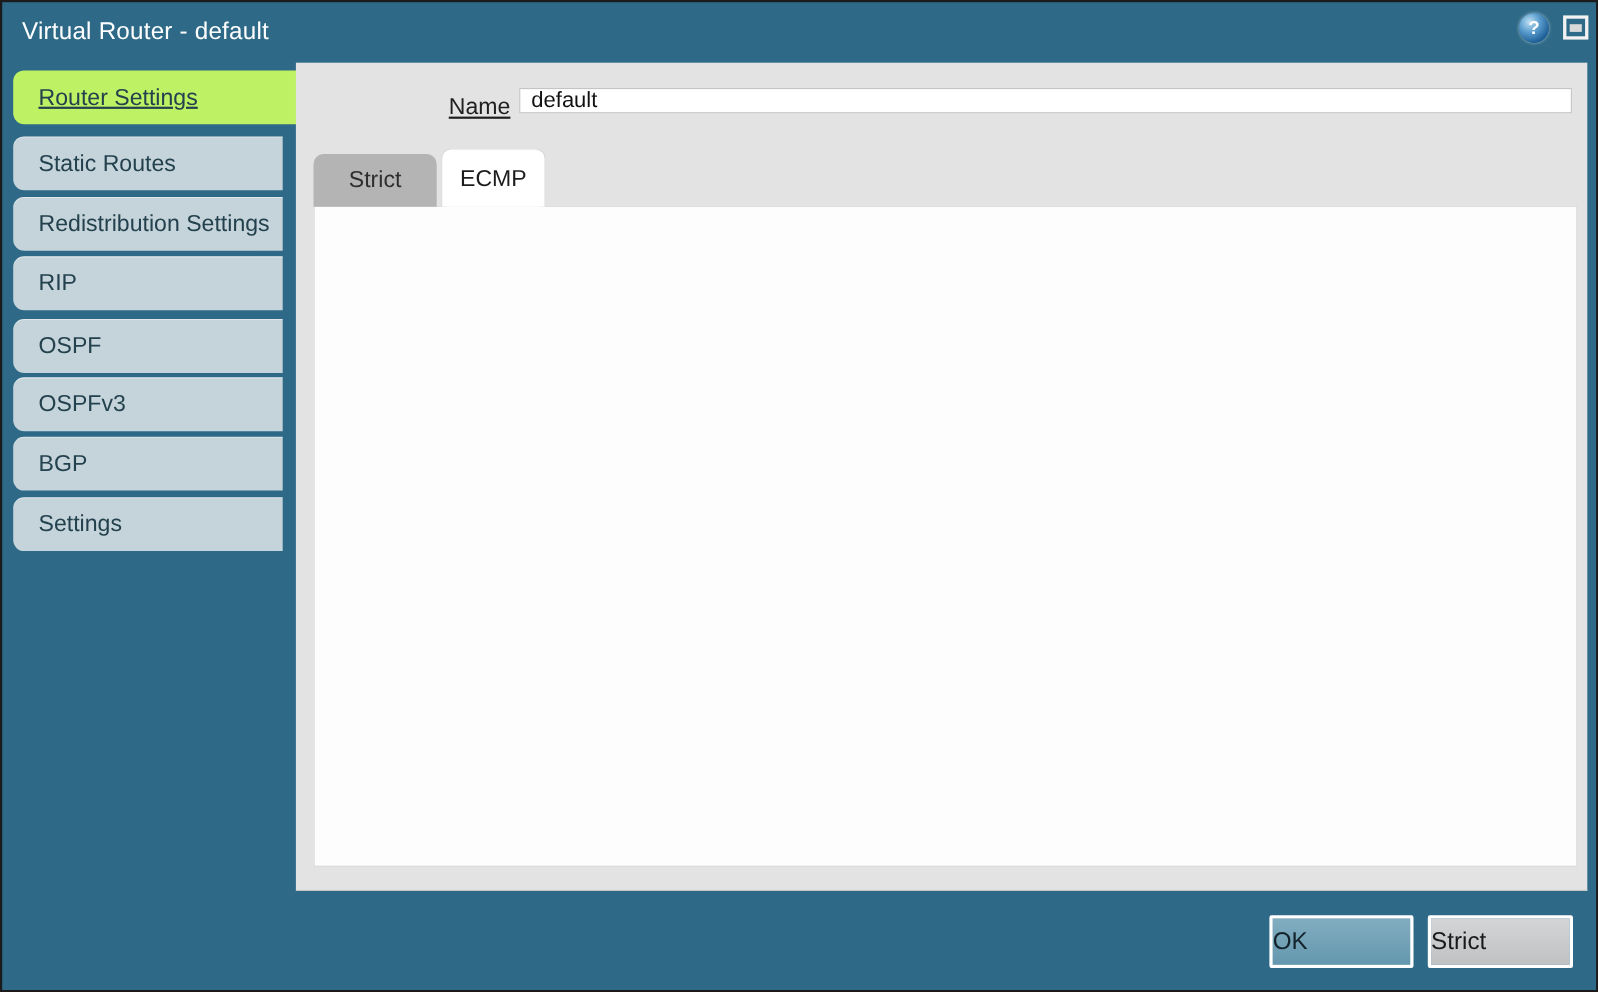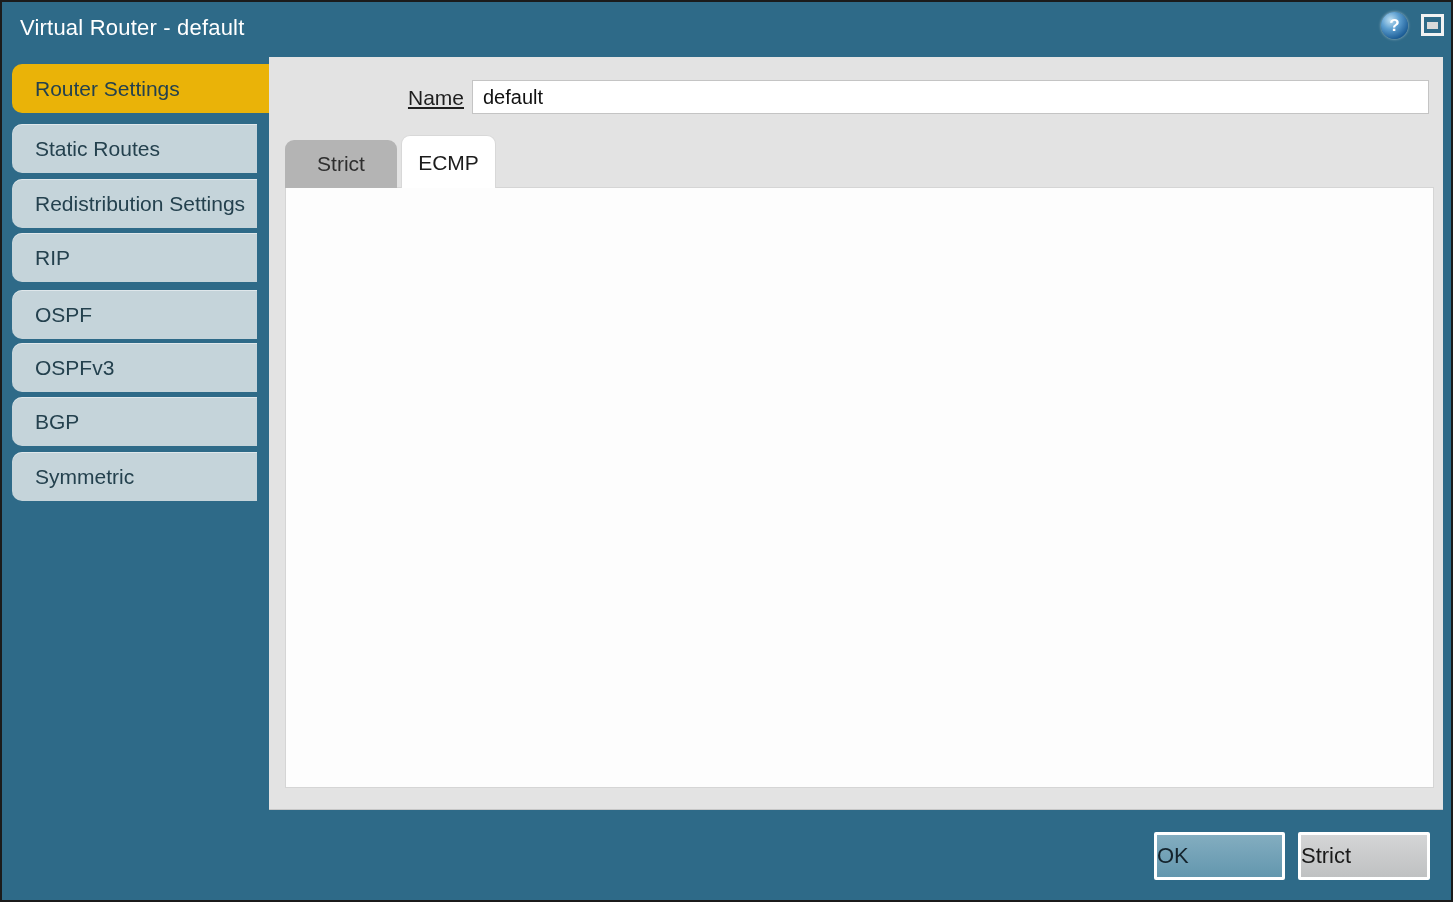--- a/index.html
+++ b/index.html
@@ -17,26 +17,26 @@
     box-shadow:0 0 3px rgba(255,255,255,.6);
   }
   .window-icon{position:absolute;left:1419px;top:12px;width:23px;height:22px;border:3px solid #f2f2f2;background:#2e6a88;}
   .window-icon span{position:absolute;left:3px;top:5px;width:11px;height:7px;background:#d9d9d9;display:block;}
   
   .side-item{
     position:absolute;left:10px;width:245px;height:49px;background:#c5d4da;
     border-radius:10px 0 0 10px;color:#24414e;font-size:21px;line-height:49px;
     padding-left:23px;box-shadow:inset 0 1px 0 rgba(255,255,255,.45);
   }
-  .side-item.active{background:#eab308;width:261px;box-shadow:none;}
+  .side-item.active{background:#bef264;width:261px;box-shadow:none;text-decoration:underline;}
   
   #content{position:absolute;left:267px;top:55px;width:1174px;height:753px;background:#e3e3e3;border-bottom:1px solid #c7c7c7;}
   .name-label{position:absolute;left:330px;top:84px;width:132px;text-align:right;font-size:21px;color:#1f1f1f;text-decoration:underline;}
   .name-input{
-    position:absolute;left:470px;top:78px;width:957px;height:34px;border:1px solid #c4c4c4;
+    position:absolute;left:470px;top:78px;width:957px;height:23px;border:1px solid #c4c4c4;
     background:#fff;font-size:20px;padding:0 0 0 10px;color:#111;outline:none;
   }
   
   .tab{position:absolute;top:138px;height:48px;border-radius:9px 9px 0 0;text-align:center;font-size:21px;z-index:2;}
   .tab.inactive{left:283px;width:112px;background:#b4b4b4;color:#2e2e2e;line-height:48px;}
   .tab.active{left:399px;top:133px;width:95px;height:53px;background:#ffffff;color:#1c1c1c;line-height:53px;
     border:1px solid #d8d8d8;border-bottom:none;text-align:center;}
   
   #panel{position:absolute;left:283px;top:185px;width:1149px;height:601px;background:#fdfdfd;border:1px solid #d5d5d5;z-index:1;}
   
@@ -97,21 +97,21 @@
       <span></span>
     </div>
 
   <div class="side-item active" style="top:62px">Router Settings</div>
   <div class="side-item" style="top:122px">Static Routes</div>
   <div class="side-item" style="top:177px">Redistribution Settings</div>
   <div class="side-item" style="top:231px">RIP</div>
   <div class="side-item" style="top:288px">OSPF</div>
   <div class="side-item" style="top:341px">OSPFv3</div>
   <div class="side-item" style="top:395px">BGP</div>
-  <div class="side-item" style="top:450px">Symmetric</div>
+  <div class="side-item" style="top:450px">Settings</div>
 
   <div id="content"></div>
 
   <div class="name-label">Name</div>
   <input class="name-input" value="default" style="">
 
   <div class="tab inactive">Strict</div>
   <div class="tab active">ECMP</div>
 
   <div id="panel"></div>

